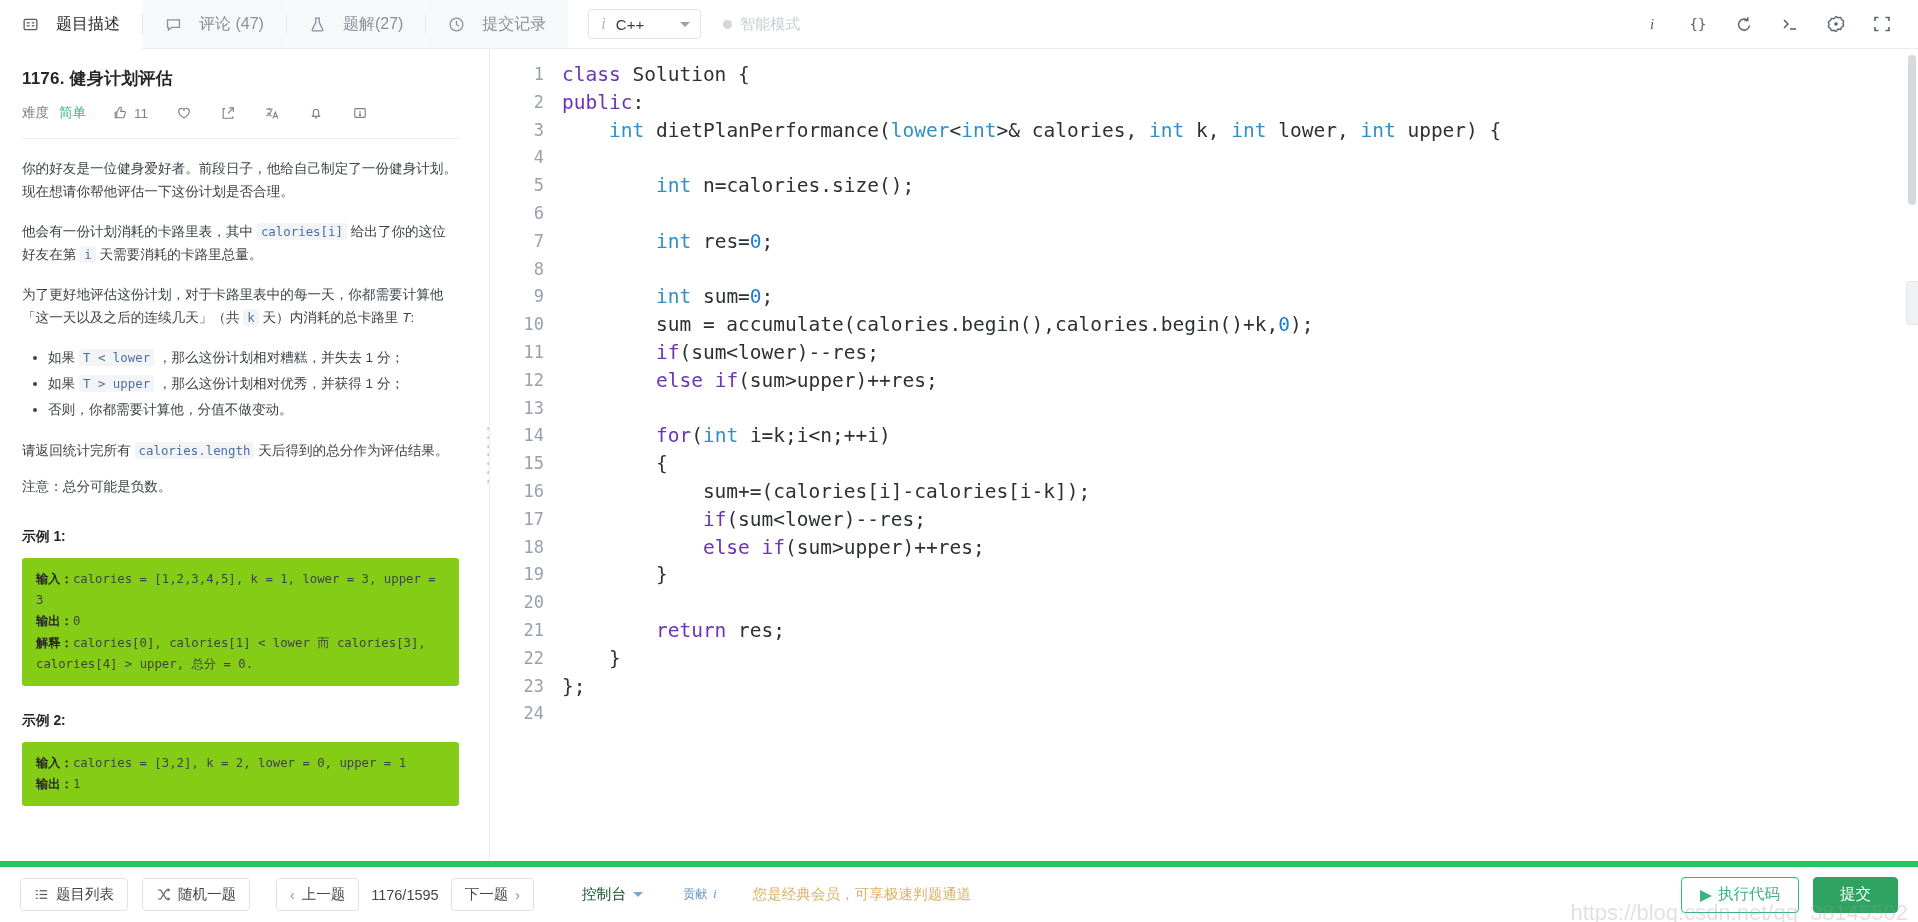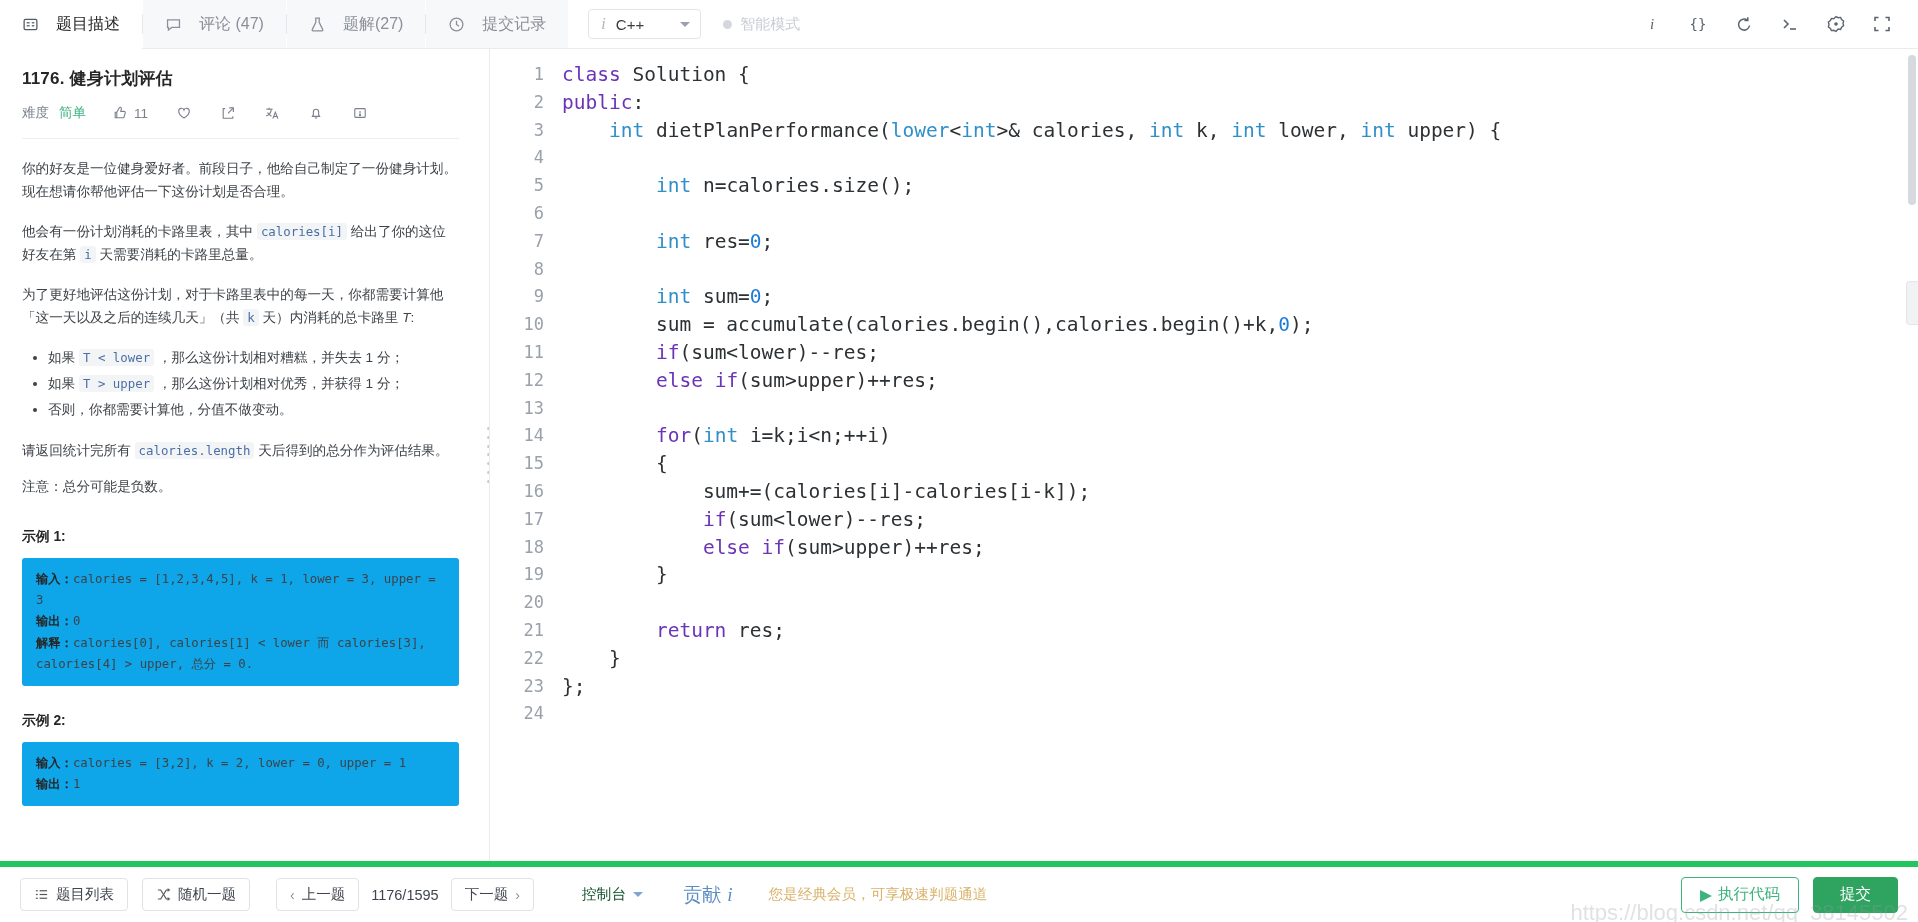--- a/index.html
+++ b/index.html
@@ -90,21 +90,21 @@
     font-family:"DejaVu Sans Mono","Liberation Mono",monospace;
     background:#f3f4f6; color:#4a6fa5; font-size:12.4px;
     padding:1px 4px; border-radius:3px;
   }
   ul.rules { margin: 0 0 16px 26px; }
   ul.rules li { font-size:13.6px; line-height:1.9; color:#3e4348; }
   .note { font-size:13.6px; color:#3e4348; margin-bottom:32px; }
 
   .ex-title { font-size:13.8px; font-weight:700; color:#262626; margin: 0 0 12px 0; }
   .ex-block {
-    background:#0ea5e9; border-radius:3px; padding:11px 14px; margin-bottom:26px;
+    background:#84cc16; border-radius:3px; padding:11px 14px; margin-bottom:26px;
     font-family:"DejaVu Sans Mono","Liberation Mono",monospace;
     font-size:12.3px; line-height:1.72; color:#3e4348;
     white-space:pre-wrap; word-break:break-word;
   }
   .ex-block b { font-family:"Liberation Sans",sans-serif; font-weight:700; color:#262626; }
 
   
   .drag-handle {
     position:absolute; right:-4px; top:50%; transform:translateY(-50%);
     width:9px; height:56px; display:flex; flex-direction:column; justify-content:space-between;
@@ -159,21 +159,21 @@
   .nav-group { display:flex; align-items:center; margin-left:26px; gap:12px; }
   .nav-count { font-size:14.5px; color:#40454d; }
   .chev { font-size:14px; color:#8b9099; }
 
   .console-link {
     margin-left:48px; display:flex; align-items:center; gap:7px;
     font-size:14.8px; color:#14532d; cursor:pointer;
   }
   .contrib-link {
     margin-left:40px; display:flex; align-items:center; gap:6px;
-    font-size:19px; color:#5a8dc4; cursor:pointer;
+    font-size:12px; color:#5a8dc4; cursor:pointer;
   }
   .contrib-link .ii { font-style:italic; font-family:"Liberation Serif",serif; }
   .vip-note { margin-left:36px; font-size:14.6px; color:#d8b26a; cursor:pointer; }
 
   .bottom-right { margin-left:auto; display:flex; align-items:center; gap:14px; }
   .btn-run {
     display:inline-flex; align-items:center; gap:6px;
     height:36px; padding:0 18px; border-radius:4px;
     border:1px solid #3bb37c; background:#fff; color:#3bb37c;
     font-size:15.5px; cursor:pointer;

